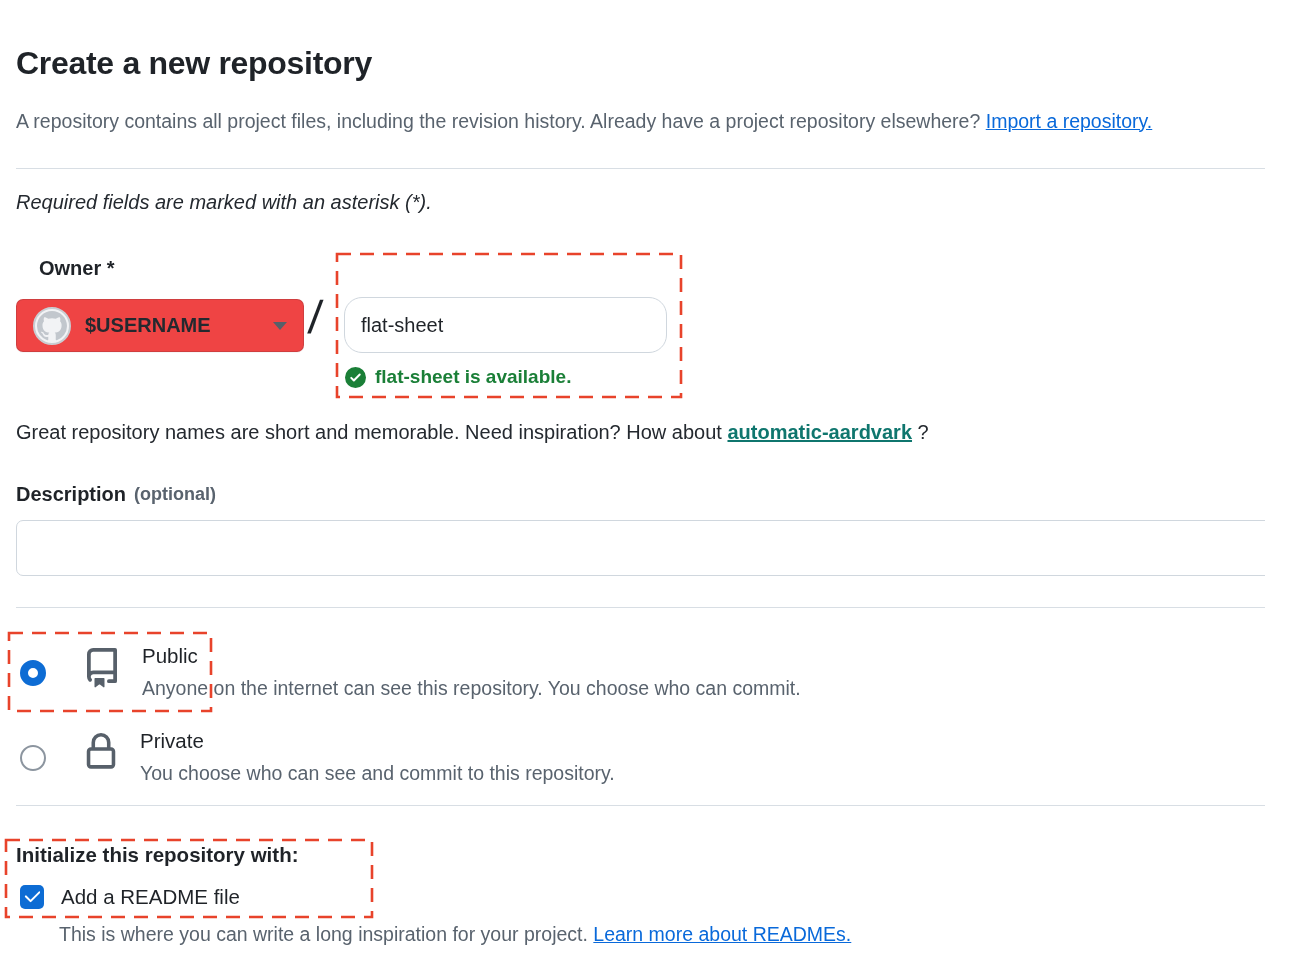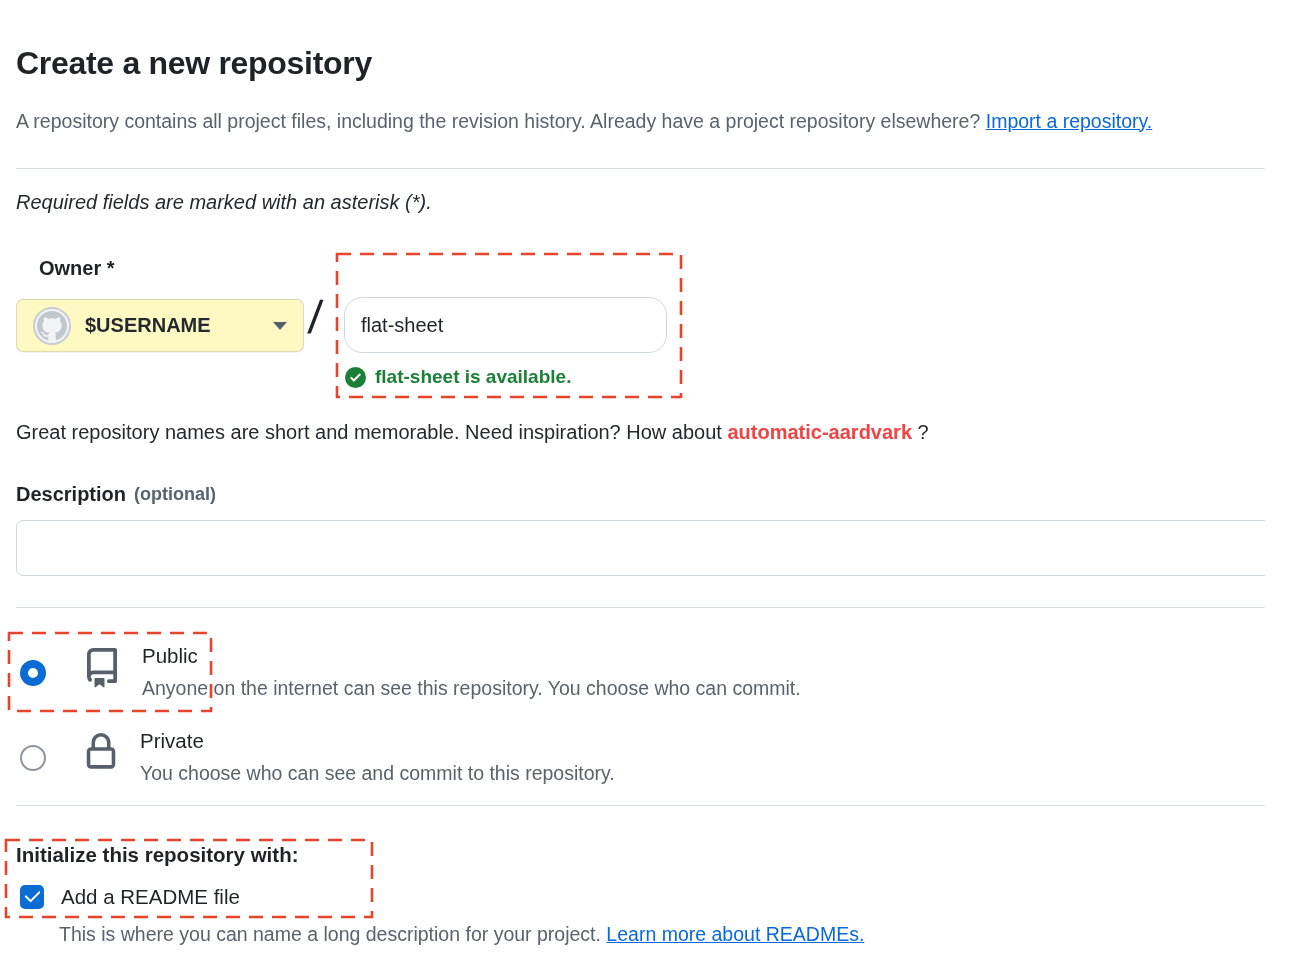--- a/index.html
+++ b/index.html
@@ -17,21 +17,21 @@
   .hr1 { top:168px; }
   .hr2 { top:607px; }
   .hr3 { top:805px; }
   .required-note { left:16px; top:191px; font-size:20px; font-style:italic; color:#24292f; }
 
   
   .field-label { font-size:20px; font-weight:700; color:#1f2328; }
   .owner-label { left:16px; top:257px;margin-left:23px; }
   .owner-button {
     left:16px; top:299px; width:288px; height:53px;
-    background:#fef9c3; border:1px solid rgba(31,35,40,0.15); border-radius:7px;
+    background:#ef4444; border:1px solid rgba(31,35,40,0.15); border-radius:7px;
     display:flex; align-items:center; padding:0 16px; gap:14px; cursor:pointer;
     box-shadow:0 1px 0 rgba(31,35,40,0.04);
     text-align:right;
   }
   .avatar { width:38px; height:38px; border-radius:50%; background:#f2f3f5; border:2px solid #c9cdd2;
     display:flex; align-items:center; justify-content:center; flex:0 0 auto; }
   .avatar svg { width:30px; height:30px; fill:#c2c7cd; }
   .owner-name { font-size:20px; font-weight:700; color:#24292f; }
   .caret { margin-left:auto; width:0; height:0; border-left:7px solid transparent; border-right:7px solid transparent; border-top:8px solid #57606a; }
   .slash { left:309px; top:290px; font-size:46px; font-weight:400; color:#1f2328; transform:skewX(-6deg); }
@@ -39,21 +39,21 @@
   .repo-input {
     left:344px; top:297px; width:323px; height:56px;
     font-family:"Liberation Sans",sans-serif; font-size:20px; color:#1f2328;
     border:1px solid #d0d7de; border-radius:18px; padding:0 16px; outline:none; background:#fff;
   }
   .availability { left:345px; top:366px; display:flex; align-items:center; gap:9px; }
   .availability svg { width:21px; height:21px; }
   .availability-text { font-size:19px; font-weight:700; color:#1a7f37; }
 
   .hint { left:16px; top:421px; font-size:20px; color:#24292f; }
-  .hint .suggestion { color:#ef4444; font-weight:700; }
+  .hint .suggestion { color:#0f766e; font-weight:700;text-decoration:underline; }
 
   
   .desc-label-row { left:16px; top:483px; display:flex; align-items:center; gap:8px; }
   .optional { font-size:18px; font-weight:700; color:#59636e; }
   .desc-input {
     left:16px; top:520px; width:1268px; height:56px;
     font-family:"Liberation Sans",sans-serif; font-size:20px; color:#1f2328;
     border:1px solid #d0d7de; border-radius:7px; padding:0 16px; outline:none; background:#fff;
   }
 
@@ -156,21 +156,21 @@
 
   <div class="abs checkbox-row">
     <span class="checkbox">
       <svg viewBox="0 0 12 12">
           <path d="M10.97 1.97a.75.75 0 0 1 1.07 1.05l-.02.022L5.48 9.582a.75.75 0 0 1-1.08.02L.92 6.102a.75.75 0 1 1 1.06-1.06l2.96 2.96 6.03-6.03Z"></path>
         </svg>
     </span>
     <span class="checkbox-label">Add a README file</span>
   </div>
   <div class="abs init-heading">Initialize this repository with:</div>
-  <div class="abs readme-note"><span>This is where you can name a long description for your project. </span><a class="link">Learn more about READMEs.</a></div>
+  <div class="abs readme-note"><span>This is where you can write a long inspiration for your project. </span><a class="link">Learn more about READMEs.</a></div>
 
   <svg class="abs annotations" width="1298" height="972" viewBox="0 0 1298 972">
     <rect x="337" y="254" width="344" height="143" fill="none" stroke="#e8432b" stroke-width="2.6" stroke-dasharray="14 9"></rect>
     <rect x="9" y="633" width="202" height="78" fill="none" stroke="#e8432b" stroke-width="2.6" stroke-dasharray="14 9"></rect>
     <rect x="6" y="840" width="366" height="77" fill="none" stroke="#e8432b" stroke-width="2.6" stroke-dasharray="14 9"></rect>
   </svg>
 
 </div>
 
 </body></html>

